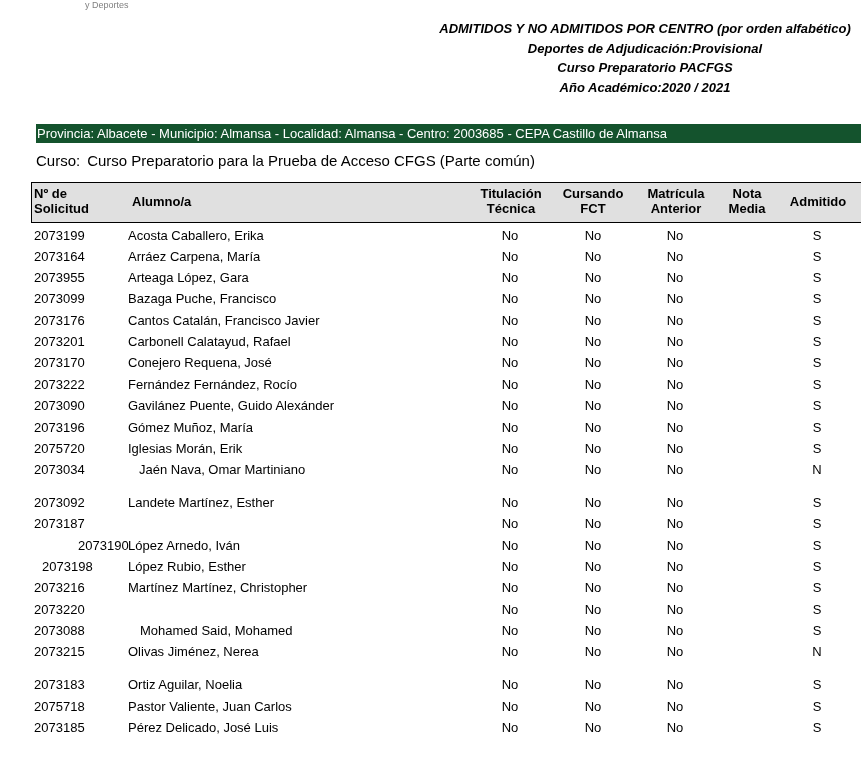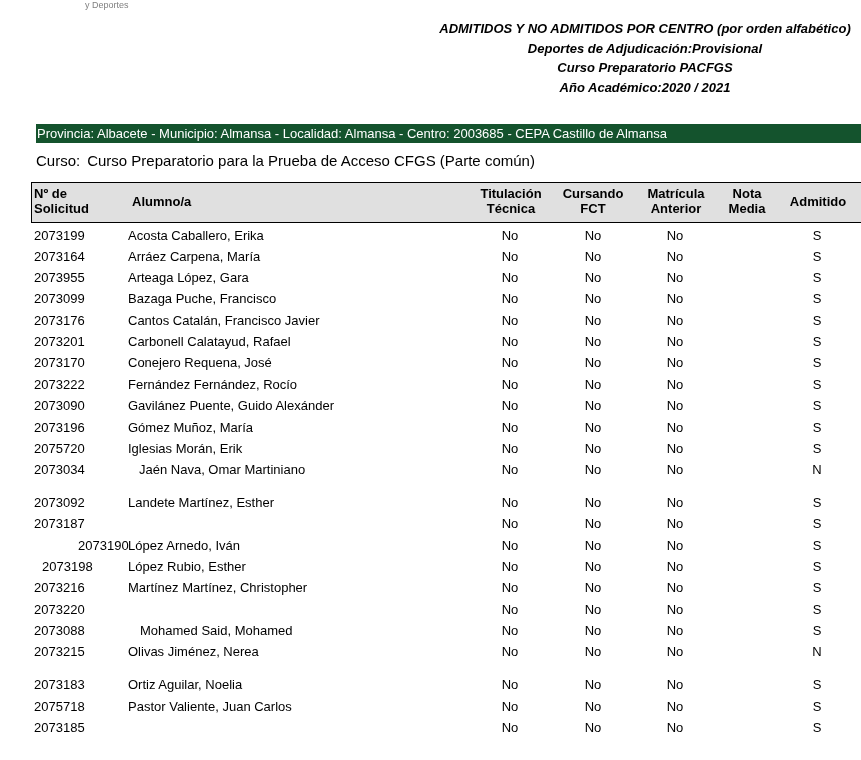--- a/index.html
+++ b/index.html
@@ -273,19 +273,20 @@
       <div class="cell " style="left:34px;">2075718</div>
       <div class="cell " style="left:128px;">Pastor Valiente, Juan Carlos</div>
       <div class="cell c" style="left:472px; width:76px;">No</div>
       <div class="cell c" style="left:555px; width:76px;">No</div>
       <div class="cell c" style="left:637px; width:76px;">No</div>
       <div class="cell c" style="left:719px; width:54px;"></div>
       <div class="cell c" style="left:779px; width:76px;">S</div>
     </div>
     <div class="row" style="top: 717px;">
       <div class="cell " style="left:34px;">2073185</div>
+      <div class="cell " style="left:128px;">Pérez Delicado, José Luis</div>
       <div class="cell c" style="left:472px; width:76px;">No</div>
       <div class="cell c" style="left:555px; width:76px;">No</div>
       <div class="cell c" style="left:637px; width:76px;">No</div>
       <div class="cell c" style="left:719px; width:54px;"></div>
       <div class="cell c" style="left:779px; width:76px;">S</div>
     </div>
   </div>
 
 </body></html>

